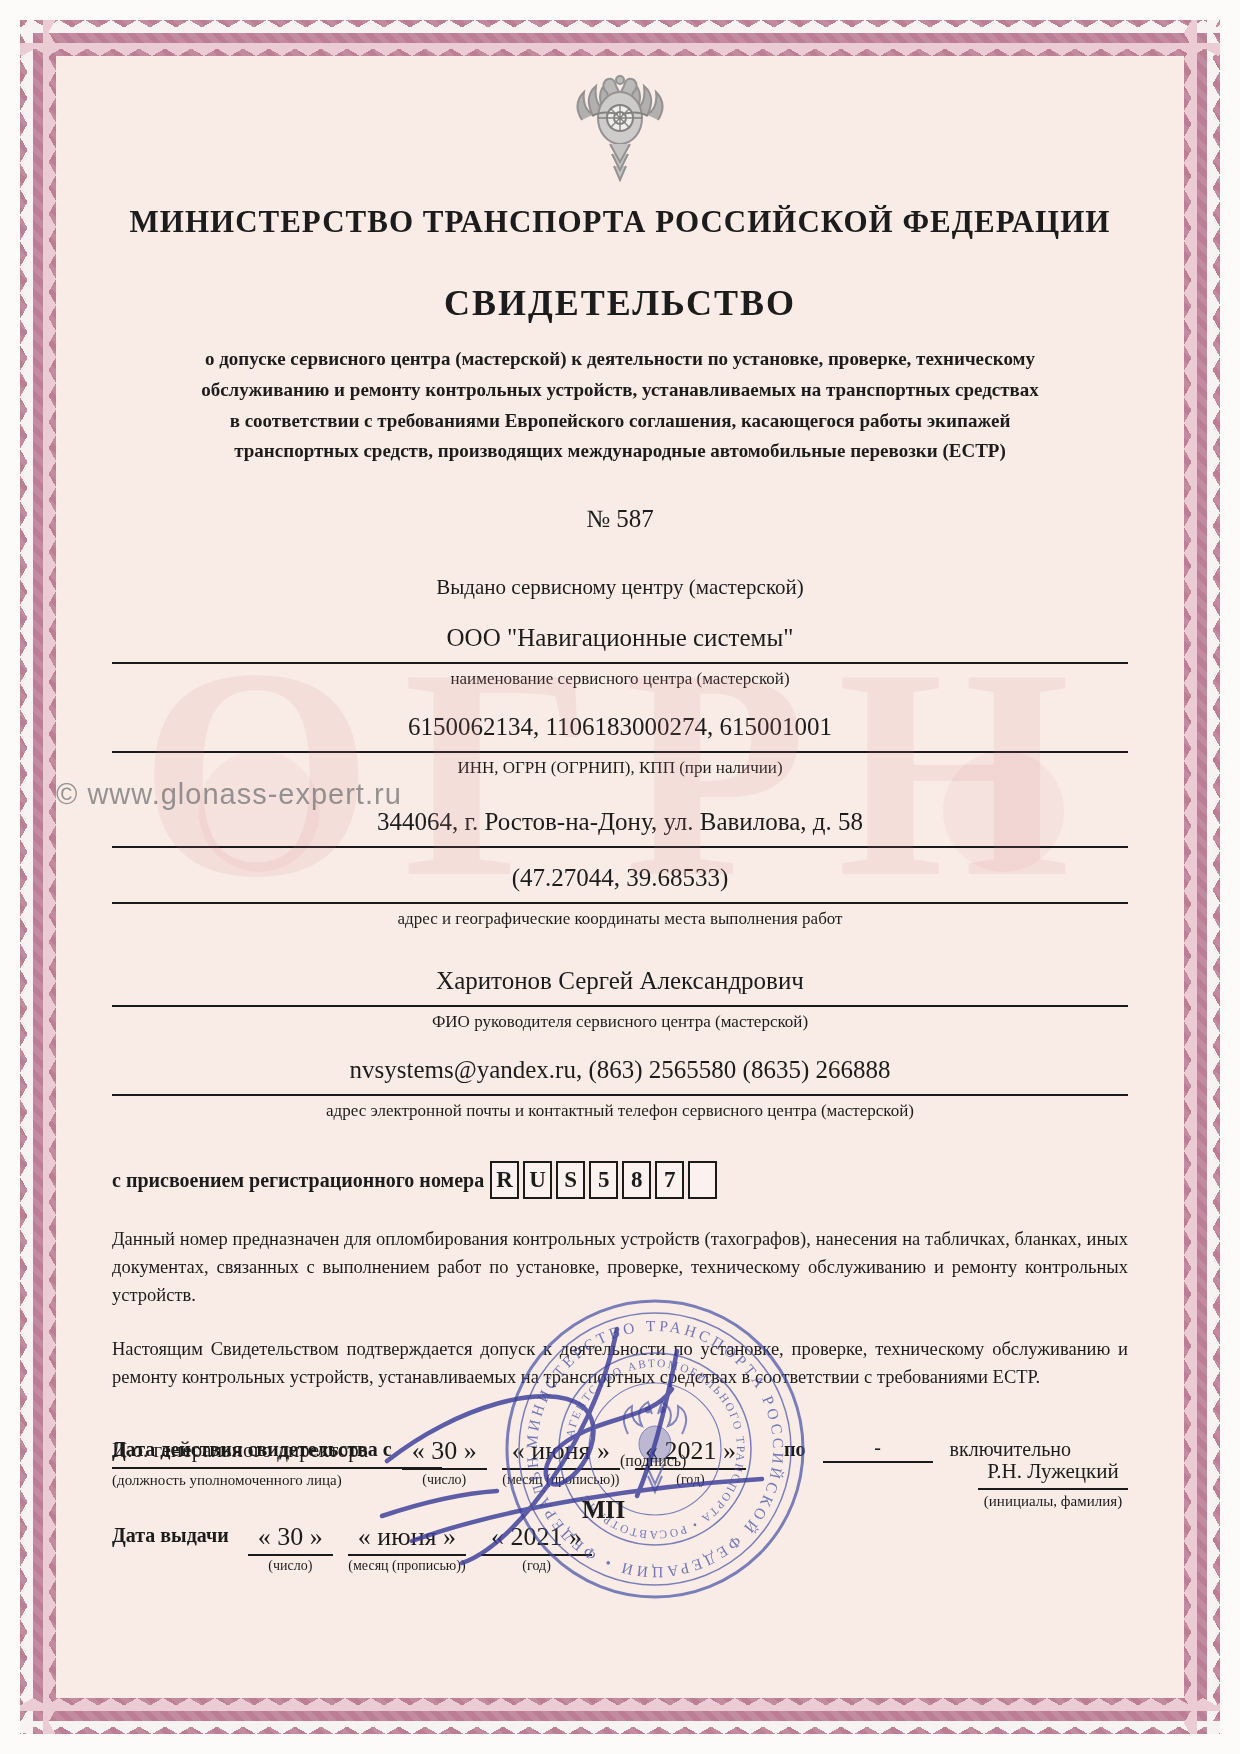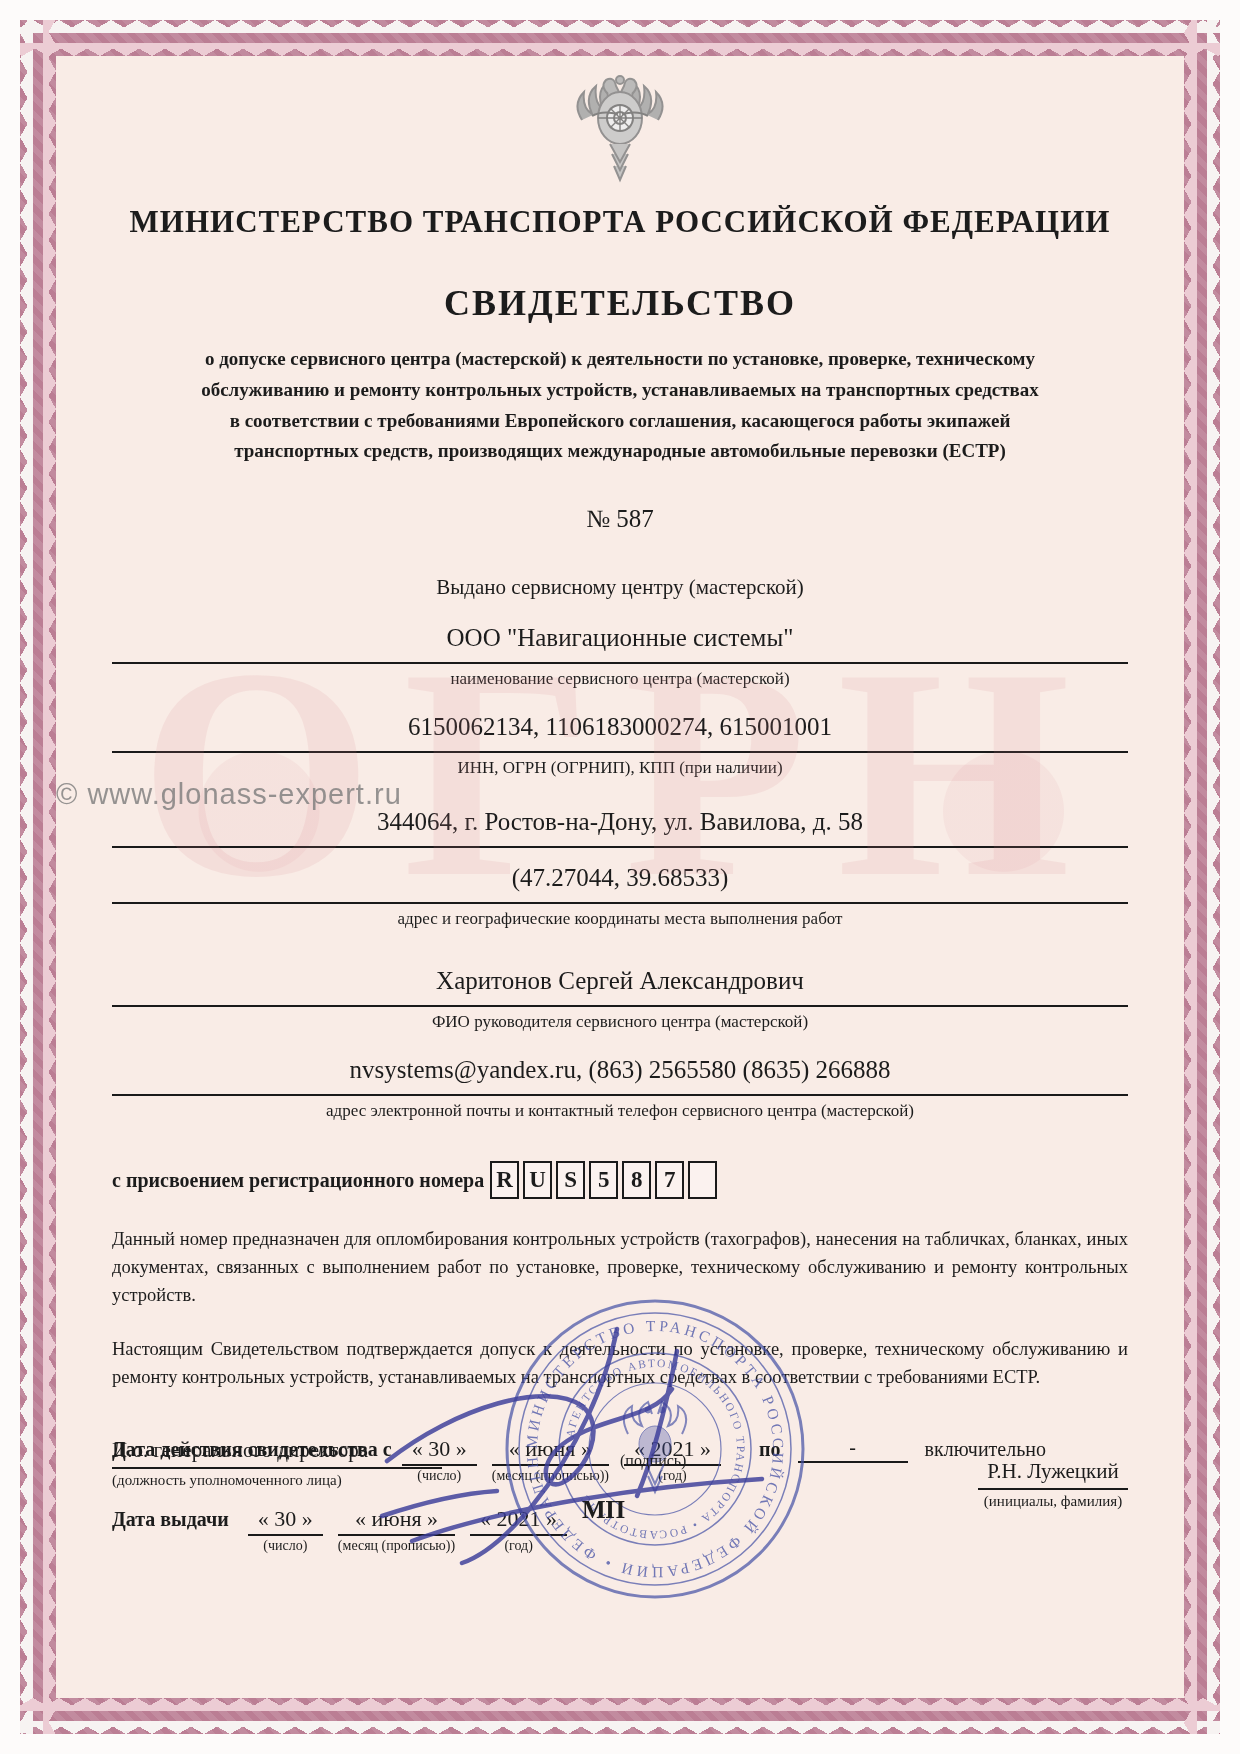--- a/index.html
+++ b/index.html
@@ -51,21 +51,21 @@
   .reg-label { font-size:20px; font-weight:bold; }
   .reg-boxes { display:flex; gap:4px; margin-left:6px; }
   .reg-box { width:29px; height:38px; border:2px solid #1a1a1a; display:flex; align-items:center; justify-content:center;
              font-size:23px; font-weight:bold; background:rgba(255,255,255,.35); }
 
   .body-par { margin-top:27px; font-size:18.5px; line-height:1.5; text-align:justify; }
 
   .date-line { margin-top:44px; font-size:20px; }
   .date-line .lbl { font-weight:bold; font-size:20px; display:inline-block; vertical-align:top; padding-top:2px; }
   .fgroup { display:inline-block; text-align:center; vertical-align:top; margin:0 5px; }
-  .fval { display:block; border-bottom:2px solid #1a1a1a; font-size:22px; padding:0 10px 2px 10px; }
+  .fval { display:block; border-bottom:2px solid #1a1a1a; font-size:26px; padding:0 10px 2px 10px; }
   .fcap { display:block; font-size:14px; margin-top:2px; }
   .to-lbl { display:inline-block; vertical-align:top; padding-top:2px; margin-left:28px; font-size:20px;font-weight:bold; }
   .to-dash { display:inline-block; vertical-align:top; width:110px; border-bottom:2px solid #1a1a1a; text-align:center; font-size:20px; margin:0 12px; padding-bottom:2px; }
   .incl { display:inline-block; vertical-align:top; padding-top:2px; font-size:20px; }
 
   
   .sig-section { position:absolute; left:56px; right:56px; top:1300px; height:300px; }
   .sig-left { position:absolute; left:0; top:82px; width:330px; }
   .sig-left .t { font-size:21px; border-bottom:2px solid #1a1a1a; padding-bottom:4px; }
   .sig-left .c { font-size:15px; margin-top:3px; }
@@ -176,21 +176,21 @@
       </span>
       <span class="fgroup">
         <span class="fval">«  2021  »</span>
         <span class="fcap">(год)</span>
       </span>
       <span class="to-lbl">по</span>
       <span class="to-dash">-</span>
       <span class="incl">включительно</span>
     </div>
 
-    <div class="date-line" style="margin-top:22px;">
+    <div class="date-line" style="margin-top:34px;">
       <span class="lbl">Дата выдачи</span>
       <span class="fgroup" style="margin-left:14px;">
         <span class="fval">« 30 »</span>
         <span class="fcap">(число)</span>
       </span>
       <span class="fgroup">
         <span class="fval">«  июня  »</span>
         <span class="fcap">(месяц (прописью))</span>
       </span>
       <span class="fgroup">

